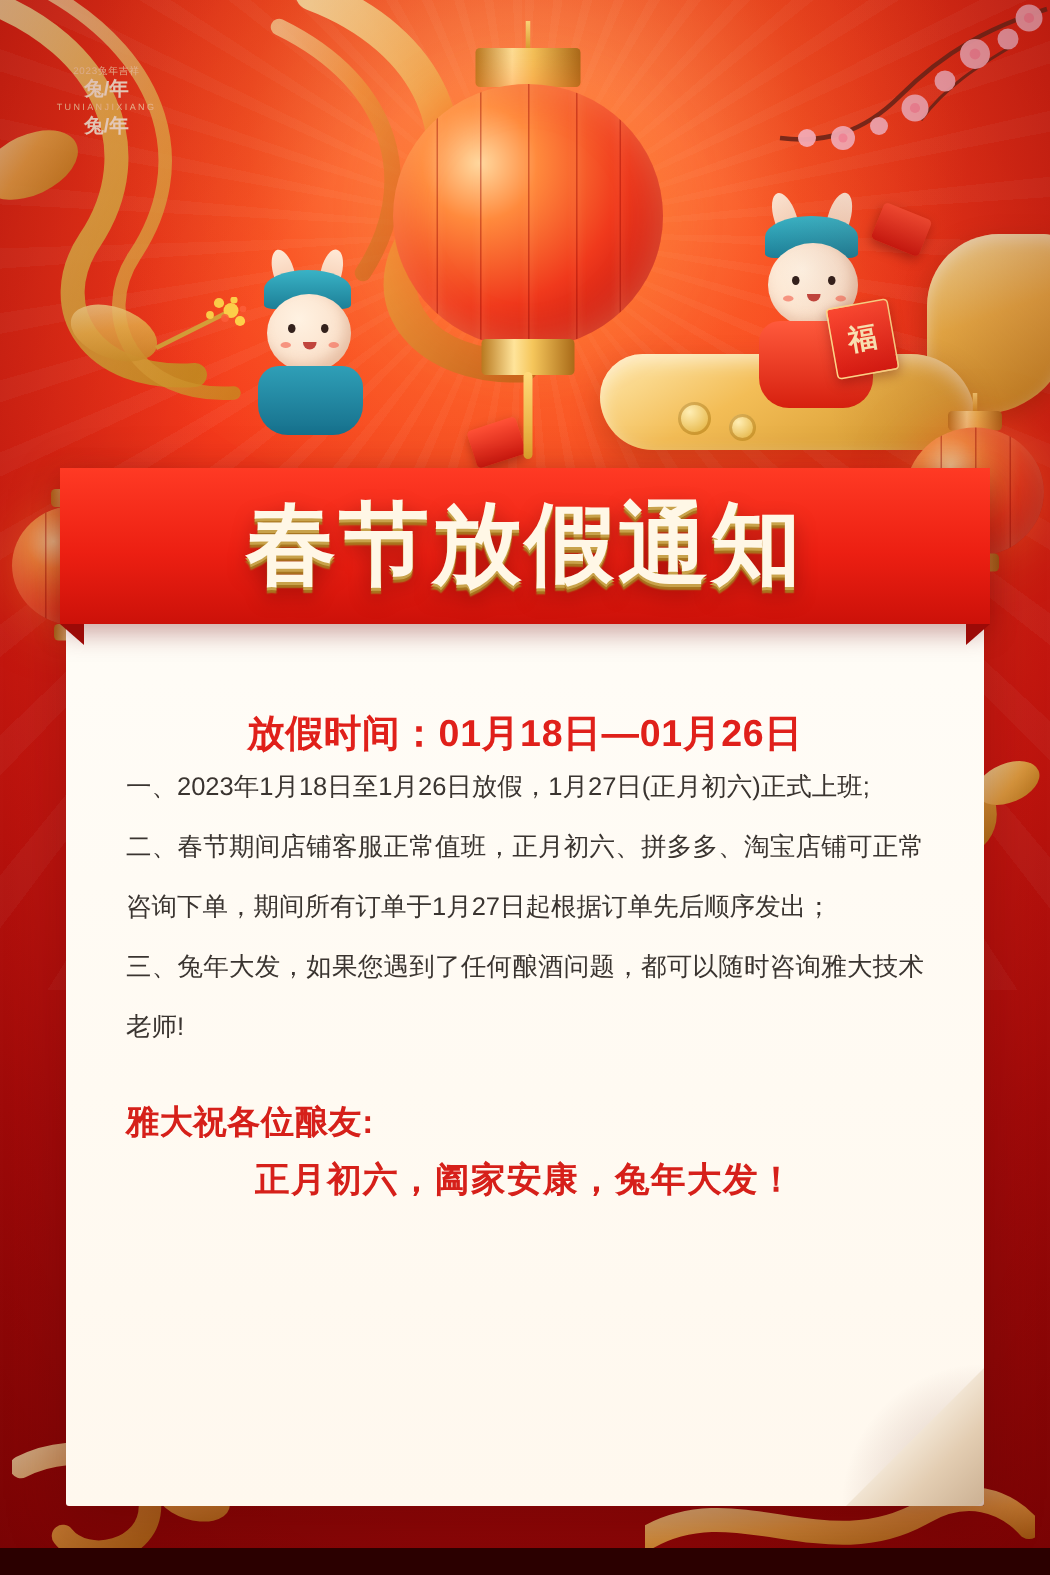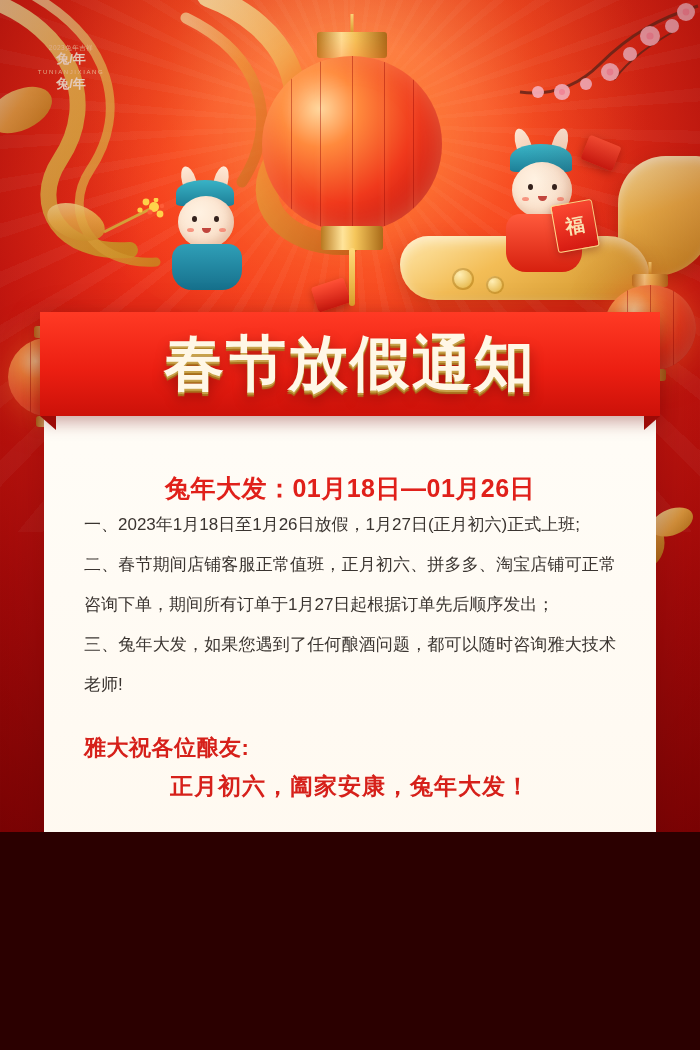--- a/index.html
+++ b/index.html
@@ -6,21 +6,21 @@
     margin: 0;
     padding: 0;
     background: #2b0000;
   }
   body {
     font-family: "Liberation Sans", sans-serif;
   }
   #poster {
     position: relative;
     width: 700px;
-    height: 832px;
+    height: 1032px;
     overflow: hidden;
     background:
       radial-gradient(circle at 50% 14%, #ff6a2b 0%, #f4391b 26%, #d81b12 48%, #b40d0c 72%, #8d0506 100%);
   }
   
   .rays {
     position: absolute;
     left: -10%;
     top: -6%;
     width: 120%;
@@ -593,21 +593,21 @@
 
   <div class="card">
 
     <div class="banner">
       <div class="notch-left"></div>
       <div class="notch-right"></div>
       <div class="title">春节放假通知</div>
     </div>
 
     <div class="card-inner">
-      <div class="holiday-range">兔年大发：01月18日—01月26日</div>
+      <div class="holiday-range">放假时间：01月18日—01月26日</div>
 
 
 
       <div class="item">一、2023年1月18日至1月26日放假，1月27日(正月初六)正式上班;</div>
       <div class="item">二、春节期间店铺客服正常值班，正月初六、拼多多、淘宝店铺可正常咨询下单，期间所有订单于1月27日起根据订单先后顺序发出；</div>
       <div class="item">三、兔年大发，如果您遇到了任何酿酒问题，都可以随时咨询雅大技术老师!</div>
 
       <div class="closing">雅大祝各位酿友:</div>
       <div class="wish">正月初六，阖家安康，兔年大发！</div>
     </div>

